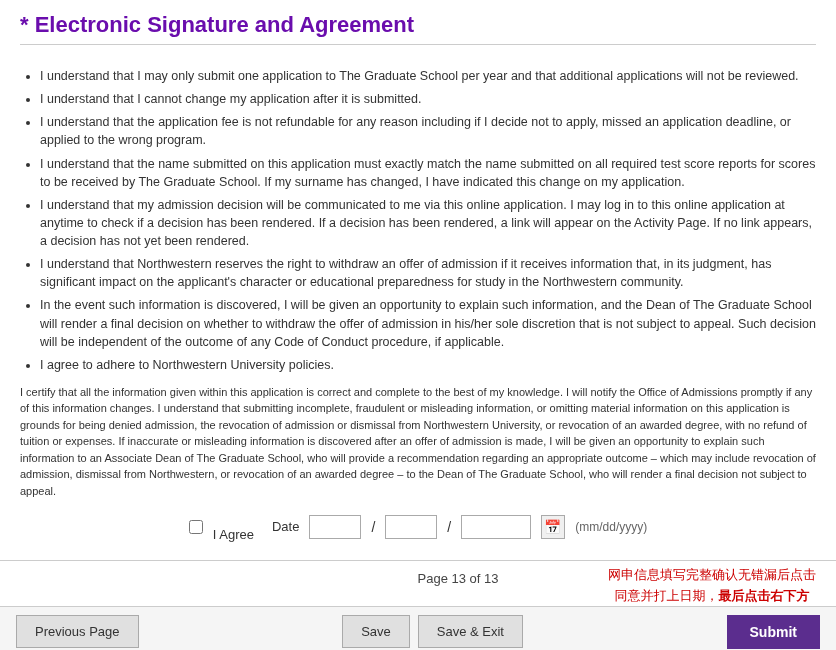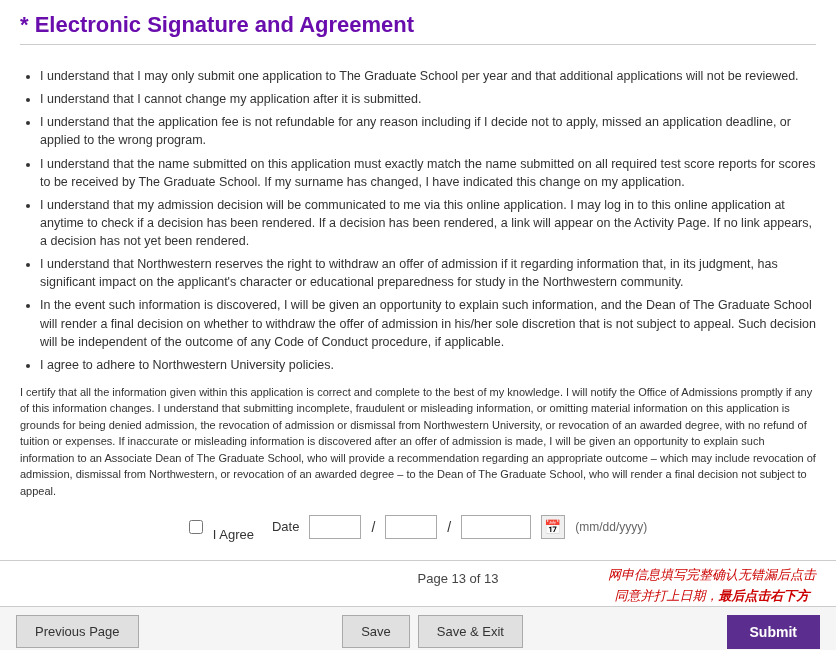--- a/index.html
+++ b/index.html
@@ -185,41 +185,40 @@
       flex: 1;
       text-align: center;
     }
 
     .annotation-block {
       color: #cc0000;
       font-size: 13px;
       line-height: 1.55;
       text-align: center;
       max-width: 320px;
-      font-style: italic;
     }
   </style>
 </head>
 <body>
 
 <div class="page-container">
 
   <div class="main-content">
 
     <div class="section-title">
       <span style="color:#6a0dad;">*</span><span> Electronic Signature and Agreement</span>
     </div>
 
     <ul class="bullet-list">
       <li>I understand that I may only submit one application to The Graduate School per year and that additional applications will not be reviewed.</li>
       <li>I understand that I cannot change my application after it is submitted.</li>
       <li>I understand that the application fee is not refundable for any reason including if I decide not to apply, missed an application deadline, or applied to the wrong program.</li>
       <li>I understand that the name submitted on this application must exactly match the name submitted on all required test score reports for scores to be received by The Graduate School. If my surname has changed, I have indicated this change on my application.</li>
       <li>I understand that my admission decision will be communicated to me via this online application. I may log in to this online application at anytime to check if a decision has been rendered. If a decision has been rendered, a link will appear on the Activity Page. If no link appears, a decision has not yet been rendered.</li>
-      <li>I understand that Northwestern reserves the right to withdraw an offer of admission if it regarding information that, in its judgment, has significant impact on the applicant's character or educational preparedness for study in the Northwestern community.</li>
+      <li>I understand that Northwestern reserves the right to withdraw an offer of admission if it receives information that, in its judgment, has significant impact on the applicant's character or educational preparedness for study in the Northwestern community.</li>
       <li>In the event such information is discovered, I will be given an opportunity to explain such information, and the Dean of The Graduate School will render a final decision on whether to withdraw the offer of admission in his/her sole discretion that is not subject to appeal. Such decision will be independent of the outcome of any Code of Conduct procedure, if applicable.</li>
       <li>I agree to adhere to Northwestern University policies.</li>
     </ul>
 
     <p class="certify-text">I certify that all the information given within this application is correct and complete to the best of my knowledge. I will notify the Office of Admissions promptly if any of this information changes. I understand that submitting incomplete, fraudulent or misleading information, or omitting material information on this application is grounds for being denied admission, the revocation of admission or dismissal from Northwestern University, or revocation of an awarded degree, with no refund of tuition or expenses. If inaccurate or misleading information is discovered after an offer of admission is made, I will be given an opportunity to explain such information to an Associate Dean of The Graduate School, who will provide a recommendation regarding an appropriate outcome – which may include revocation of admission, dismissal from Northwestern, or revocation of an awarded degree – to the Dean of The Graduate School, who will render a final decision not subject to appeal.</p>
 
     <div class="agreement-row">
       <input type="checkbox" style="">
       <span class="agree-label">I Agree</span>
       <span class="date-label">Date</span>

